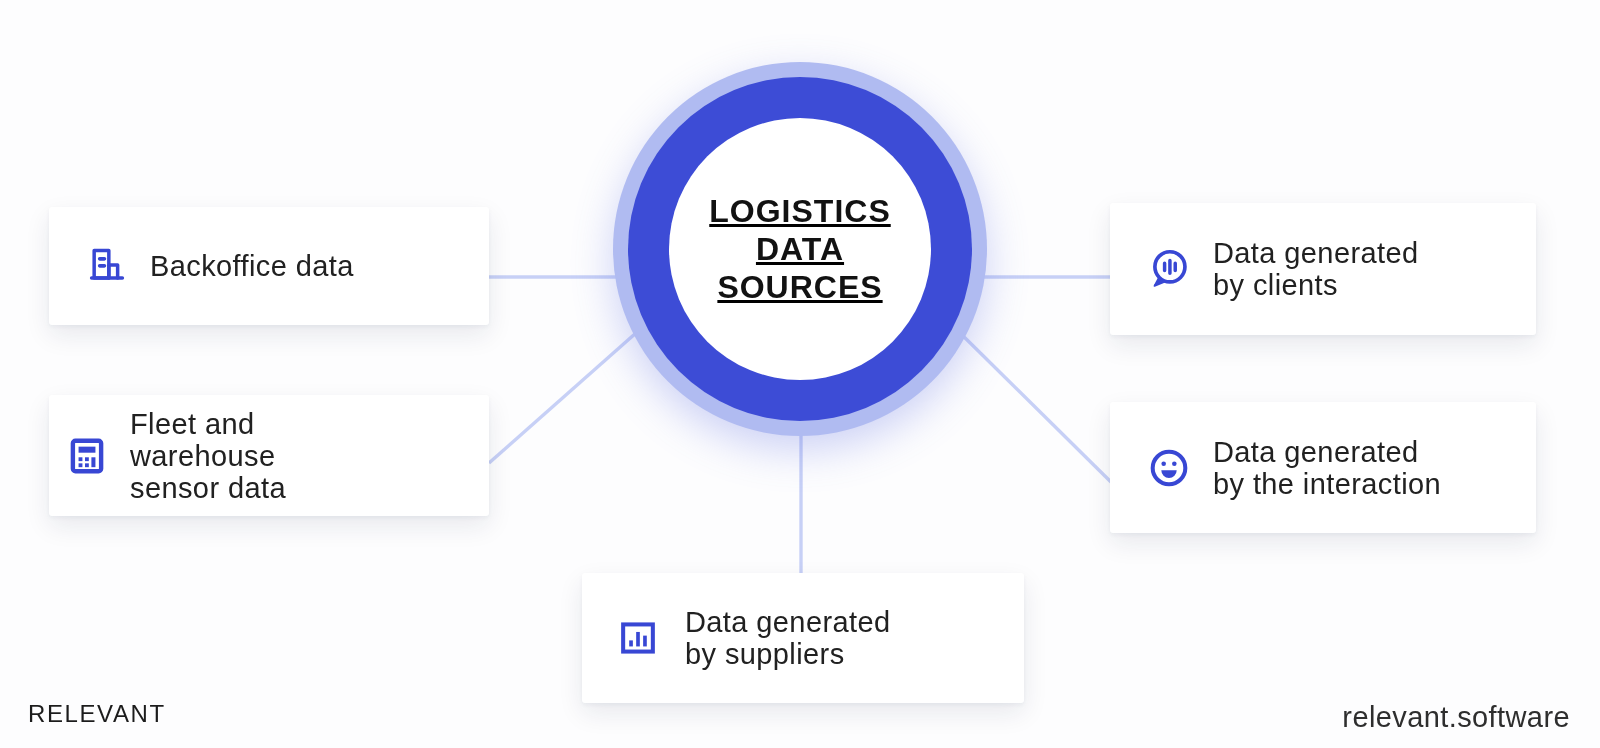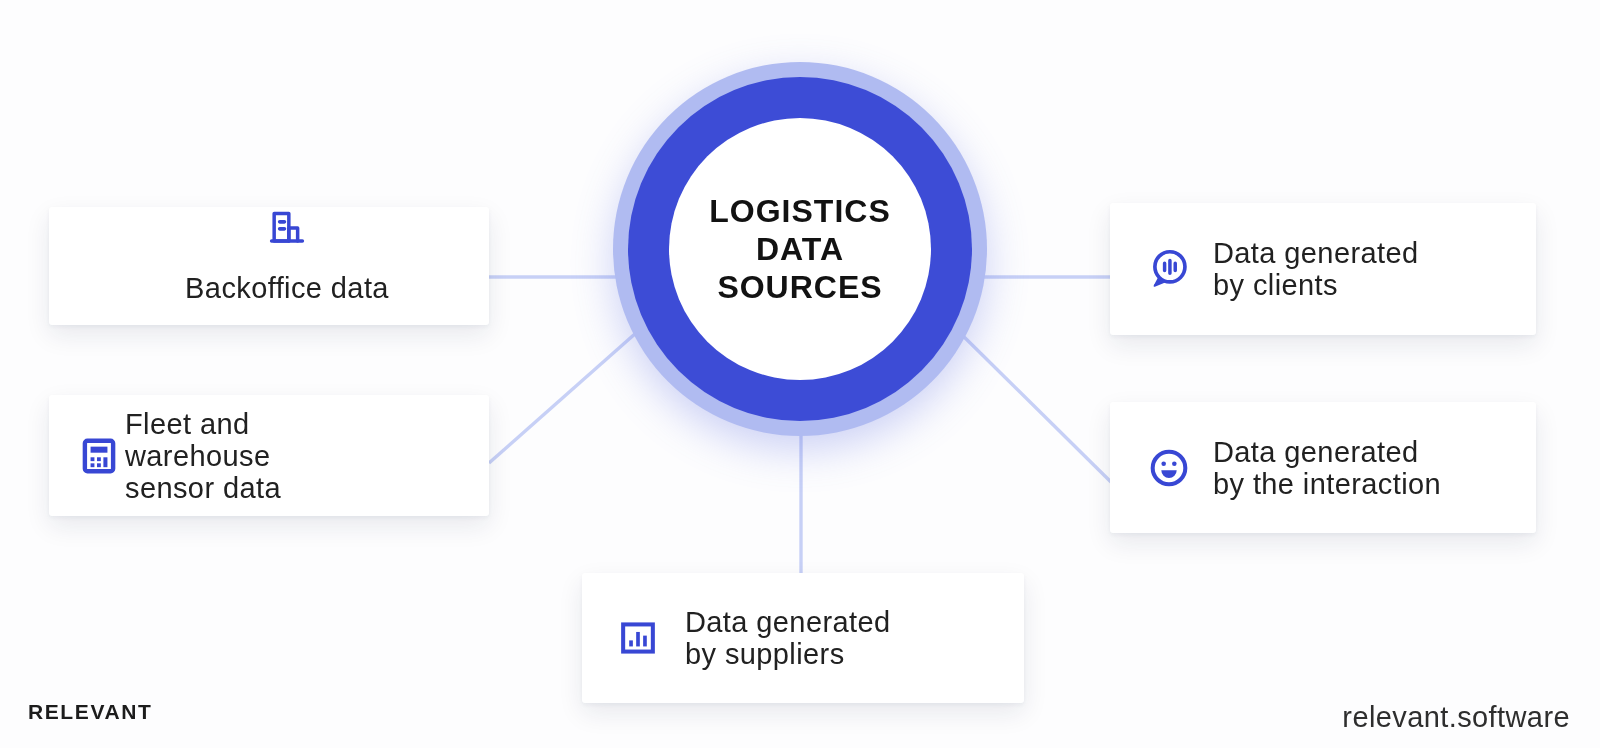--- a/index.html
+++ b/index.html
@@ -19,21 +19,21 @@
   
   .hub{
     position:absolute;left:613px;top:62px;width:374px;height:374px;
     border-radius:50%;
     background:var(--halo,#b0bbf1);
     box-shadow:0 14px 42px rgba(92,108,226,0.30);
   }
   .hub-ring{position:absolute;inset:15px;border-radius:50%;background:var(--ring,#3d4cd6);}
   .hub-inner{
     position:absolute;inset:41px;border-radius:50%;background:#fff;
-    display:flex;align-items:center;text-align:center;
+    display:flex;align-items:center;text-align:center;text-decoration:underline;
   }
   .hub-title{
     white-space:pre-line;
     font-size:32px;line-height:38px;font-weight:800;letter-spacing:1px;
     color:var(--title,#121212);
   }
   
   .node{
     position:absolute;
     background:var(--card-bg,#fff);
@@ -42,29 +42,29 @@
     display:flex;align-items:center;
     box-sizing:border-box;
   }
   .node .icon{flex:0 0 auto;width:44px;height:44px;color:var(--accent,#3847d4);display:block;}
   .node .icon svg{width:44px;height:44px;display:block;}
   .node .label{
     white-space:pre-line;
     font-size:29px;line-height:32px;font-weight:400;letter-spacing:0.4px;
     color:var(--text,#212121);
   }
-  .n1{left:49px;top:207px;width:440px;height:118px;padding-left:36px;gap:21px;flex-direction:column;}
-  .n2{left:49px;top:395px;width:440px;height:121px;padding-left:28px;gap:4px;}
+  .n1{left:49px;top:207px;width:440px;height:118px;padding-left:36px;gap:21px;}
+  .n2{left:49px;top:395px;width:440px;height:121px;padding-left:16px;gap:21px;}
   .n3{left:1110px;top:203px;width:426px;height:132px;padding-left:37px;gap:22px;}
   .n4{left:1110px;top:402px;width:426px;height:131px;padding-left:37px;gap:22px;}
   .n5{left:582px;top:573px;width:442px;height:130px;padding-left:34px;gap:25px;}
   
   .brand{
     position:absolute;left:28px;top:700px;
-    font-size:21px;font-weight:700;letter-spacing:1.6px;color:#1c1c1c;
+    font-size:24px;font-weight:400;letter-spacing:1.6px;color:#1c1c1c;
   }
   .site{
     position:absolute;right:30px;top:701px;
     font-size:29px;font-weight:400;letter-spacing:0.4px;color:#2e2e2e;
   }
 </style>
 </head>
 <body>
 
 <div class="canvas">

